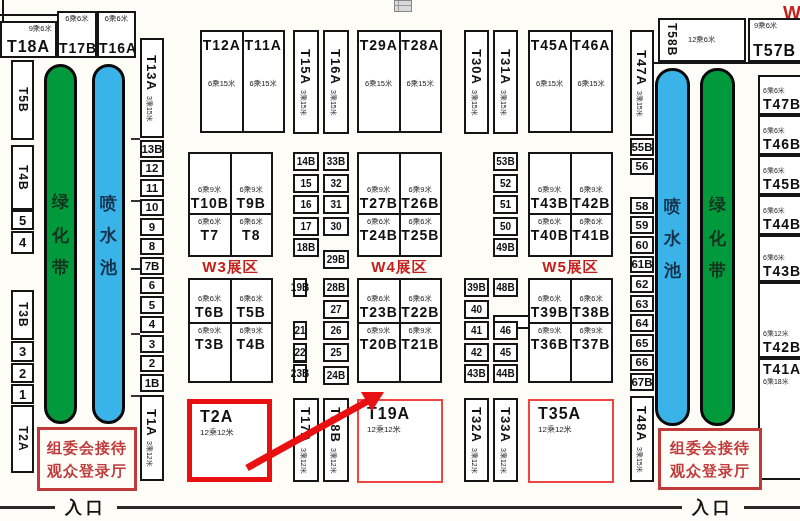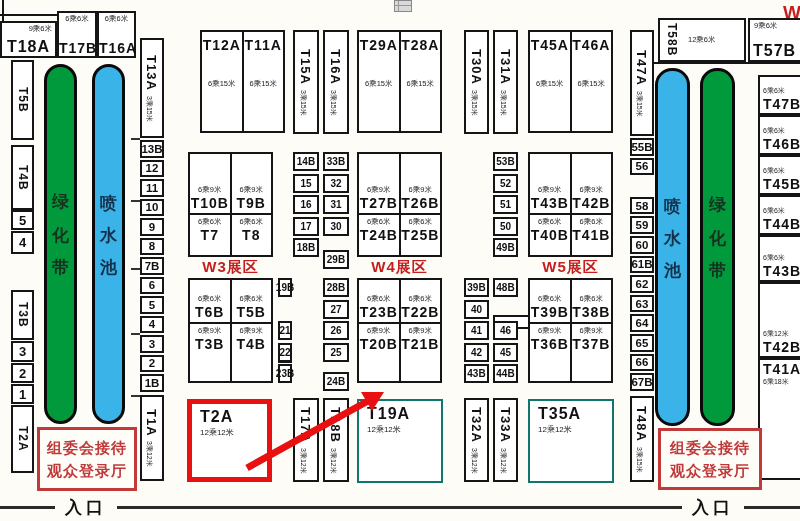--- a/index.html
+++ b/index.html
@@ -16,21 +16,21 @@
   .cornerbooth .bname{position:absolute;bottom:0;left:0;right:0;text-align:center;}
   .cornerbooth.sz-left .bname{text-align:left;padding-left:3px;}
   .bname{font-size:14px;font-weight:bold;letter-spacing:1px;white-space:nowrap;}
   .bsize{font-size:7.5px;color:#222;white-space:nowrap;}
   .quad,.pair{position:absolute;display:grid;grid-template-columns:1fr 1fr;background:#fff;border:1px solid #151515;box-sizing:border-box;}
   .qcell{border:1px solid #151515;display:flex;flex-direction:column;align-items:center;box-sizing:border-box;}
   .qcell.ab{justify-content:flex-end;padding-bottom:2px;}
   .qcell.at{justify-content:flex-start;padding-top:2px;}
   .pcell{border:1px solid #151515;display:flex;flex-direction:column;align-items:center;padding-top:5px;box-sizing:border-box;}
   .pcell .bsize{margin-top:26px;}
-  .bigbooth{position:absolute;background:#fff;border:2px solid #0f766e;box-sizing:border-box;padding:4px 0 0 8px;}
+  .bigbooth{position:absolute;background:#fff;border:2px solid #ef4444;box-sizing:border-box;padding:4px 0 0 8px;}
   .bigbooth .bname{display:block;font-size:16px;}
   .bigbooth .bsize{display:block;font-size:8px;margin-top:1px;}
   #t2a{border:5px solid #e81010;}
   .colgrid{position:absolute;}
   .cell{position:absolute;left:0;right:0;background:#fff;border:2px solid #151515;display:flex;align-items:center;justify-content:center;font-weight:bold;box-sizing:border-box;}
   .fsA .cell{font-size:13px;}
   .fsB .cell{font-size:11.5px;}
   .fsC .cell{font-size:10px;}
   .cell.vert span{writing-mode:vertical-rl;text-orientation:sideways;font-size:12px;letter-spacing:1px;}
   .band{position:absolute;border:3px solid #0a0a0a;border-radius:17px;display:flex;align-items:center;justify-content:center;box-sizing:border-box;}
@@ -266,21 +266,21 @@
       <div class="cell" style="top: 43px; height: 19px;">
         <span>31</span>
       </div>
       <div class="cell" style="top: 64.5px; height: 19px;">
         <span>30</span>
       </div>
       <div class="cell" style="top: 86px; height: 19px; margin-top: 12px;">
         <span>29B</span>
       </div>
     </div>
-  <div class="colgrid fsC" style="left:278px;top:278px;width:14px;height:105px;">
+  <div class="colgrid fsC" style="left:293px;top:278px;width:14px;height:105px;">
       <div class="cell" style="top: 0px; height: 19px;">
         <span>19B</span>
       </div>
       <div class="cell" style="top: 21.5px; height: 19px; margin-top: 44px;">
         <span>20</span>
       </div>
       <div class="cell" style="top: 43px; height: 19px;">
         <span>21</span>
       </div>
       <div class="cell" style="top: 64.5px; height: 19px;">
@@ -296,21 +296,21 @@
       </div>
       <div class="cell" style="top: 21.5px; height: 19px;">
         <span>27</span>
       </div>
       <div class="cell" style="top: 43px; height: 19px;">
         <span>26</span>
       </div>
       <div class="cell" style="top: 64.5px; height: 19px;">
         <span>25</span>
       </div>
-      <div class="cell" style="top: 94px; height: 19px;">
+      <div class="cell" style="top: 88px; height: 19px;">
         <span>24B</span>
       </div>
     </div>
   <div class="strip" style="left:293px;top:398px;width:26px;height:84px;">
     <span class="vwrap"><span class="sname">T17A</span><span class="ssize">3乘12米</span></span>
   </div>
   <div class="strip" style="left:323px;top:398px;width:26px;height:84px;">
     <span class="vwrap"><span class="sname">T18B</span><span class="ssize">3乘12米</span></span>
   </div>
 

